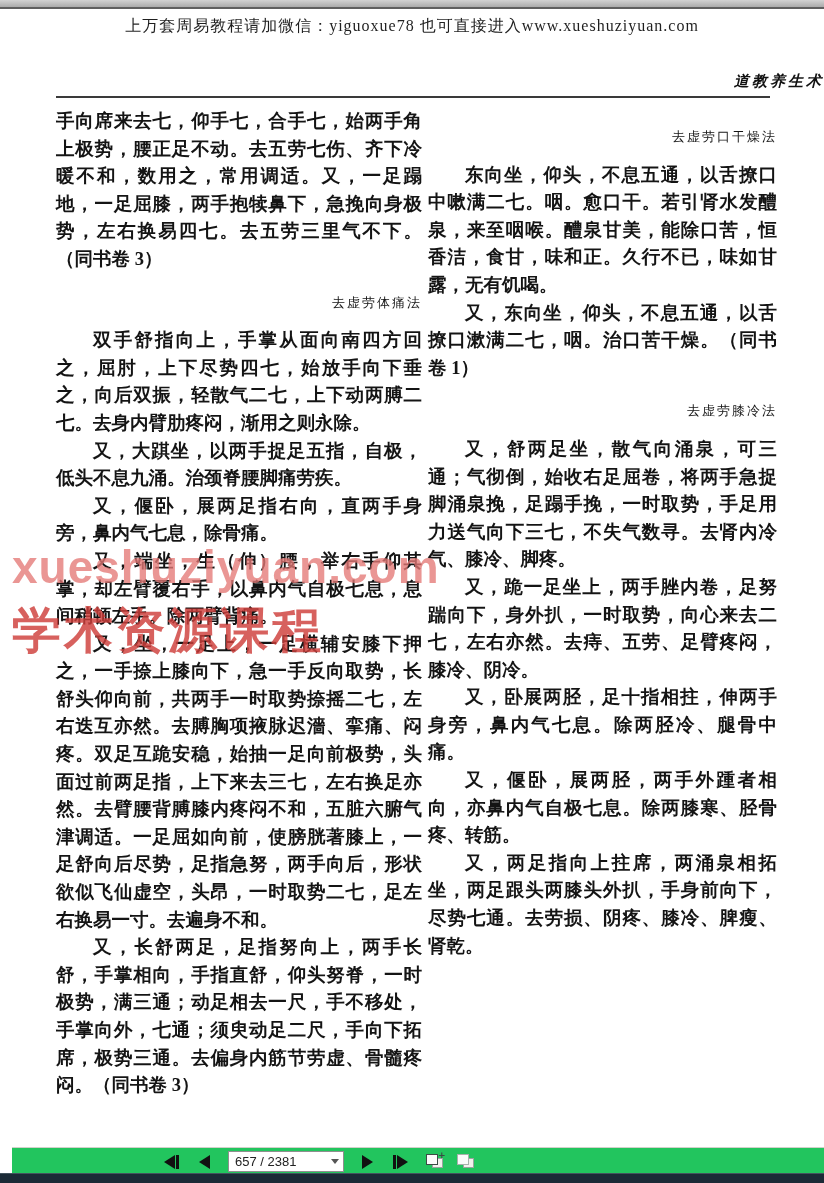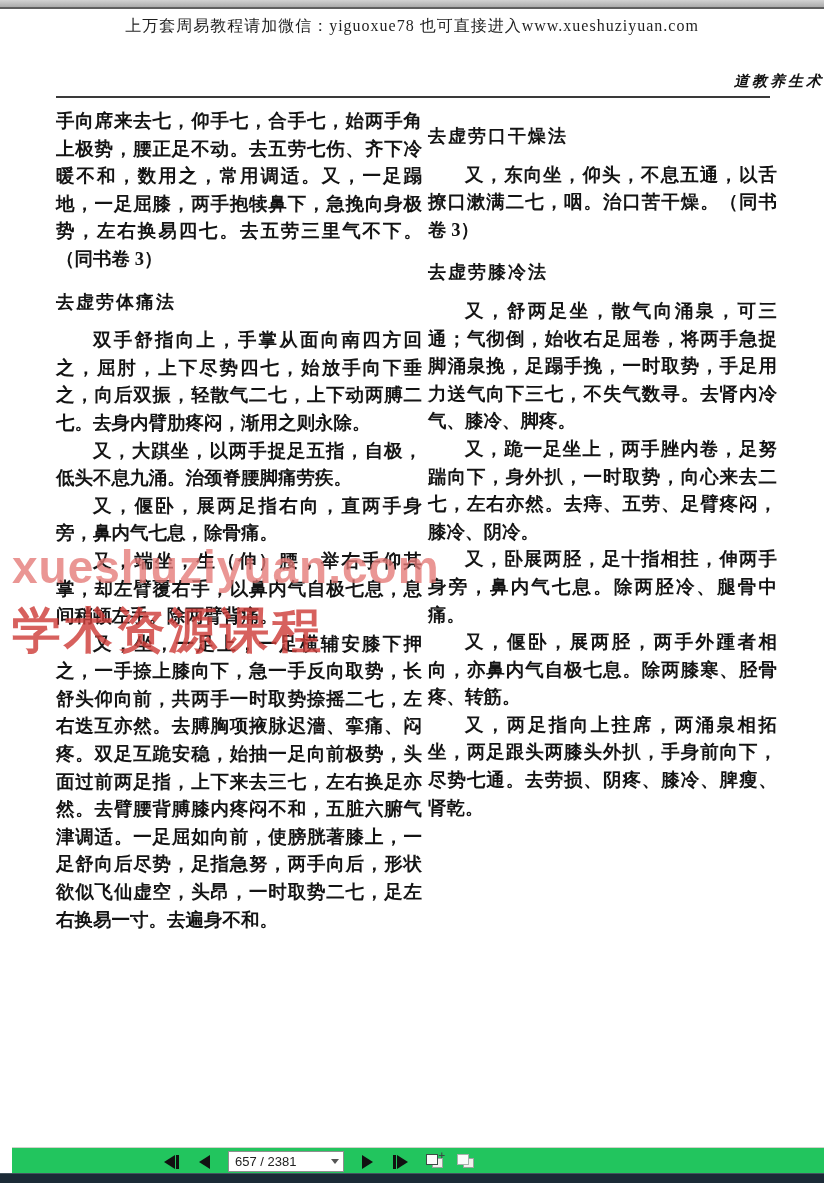--- a/index.html
+++ b/index.html
@@ -40,21 +40,21 @@
   .col {
     position:absolute; top:108px;
     font-size:18.5px; line-height:27.6px; font-weight:600;
     text-align:justify; text-justify:inter-character; color:#141414;
   }
   .col-left  { left:56px;  width:366px; }
   .col-right { left:428px; width:349px; }
   .para { text-align:justify; }
   .para.indent { text-indent:2em; }
   .heading {
-    text-align:left; font-weight:bold; font-size:18px;
+    text-align:right; font-weight:normal; font-size:13px;
     margin:15px 0 11px 0; letter-spacing:2px; text-indent:0;
   }
 
   
   .watermark { position:absolute; left:0; top:540px; pointer-events:none; z-index:5;padding-left:12px; }
   .wm1 {
     font-family:"Liberation Sans","DejaVu Sans",sans-serif;
     font-size:46px; font-weight:bold; letter-spacing:1px;
     color:rgba(228,120,118,0.78); white-space:nowrap;
   }
@@ -121,25 +121,27 @@
 <div class="head-rule"></div>
 
 <div class="col col-left">
   <div class="para">手向席来去七，仰手七，合手七，始两手角上极势，腰正足不动。去五劳七伤、齐下冷暖不和，数用之，常用调适。又，一足蹋地，一足屈膝，两手抱犊鼻下，急挽向身极势，左右换易四七。去五劳三里气不下。（同书卷 3）</div>
   <div class="heading">去虚劳体痛法</div>
   <div class="para indent">双手舒指向上，手掌从面向南四方回之，屈肘，上下尽势四七，始放手向下垂之，向后双振，轻散气二七，上下动两膊二七。去身内臂肋疼闷，渐用之则永除。</div>
   <div class="para indent">又，大踑坐，以两手捉足五指，自极，低头不息九涌。治颈脊腰脚痛劳疾。</div>
   <div class="para indent">又，偃卧，展两足指右向，直两手身旁，鼻内气七息，除骨痛。</div>
   <div class="para indent">又，端坐，生（伸）腰，举右手仰其掌，却左臂覆右手，以鼻内气自极七息，息间稍顿左手。除两臂背痛。</div>
   <div class="para indent">又，坐，一足上，一足横辅安膝下押之，一手捺上膝向下，急一手反向取势，长舒头仰向前，共两手一时取势捺摇二七，左右迭互亦然。去膊胸项掖脉迟濇、挛痛、闷疼。双足互跪安稳，始抽一足向前极势，头面过前两足指，上下来去三七，左右换足亦然。去臂腰背膊膝内疼闷不和，五脏六腑气津调适。一足屈如向前，使膀胱著膝上，一足舒向后尽势，足指急努，两手向后，形状欲似飞仙虚空，头昂，一时取势二七，足左右换易一寸。去遍身不和。</div>
+  <div class="para indent">又，长舒两足，足指努向上，两手长舒，手掌相向，手指直舒，仰头努脊，一时极势，满三通；动足相去一尺，手不移处，手掌向外，七通；须臾动足二尺，手向下拓席，极势三通。去偏身内筋节劳虚、骨髓疼闷。（同书卷 3）</div>
 </div>
 
 <div class="col col-right">
   <div class="heading">去虚劳口干燥法</div>
-  <div class="para indent">又，东向坐，仰头，不息五通，以舌撩口漱满二七，咽。治口苦干燥。（同书卷 3）</div>
+  <div class="para indent">东向坐，仰头，不息五通，以舌撩口中嗽满二七。咽。愈口干。若引肾水发醴泉，来至咽喉。醴泉甘美，能除口苦，恒香洁，食甘，味和正。久行不已，味如甘露，无有饥喝。</div>
+  <div class="para indent">又，东向坐，仰头，不息五通，以舌撩口漱满二七，咽。治口苦干燥。（同书卷 1）</div>
   <div class="heading">去虚劳膝冷法</div>
   <div class="para indent">又，舒两足坐，散气向涌泉，可三通；气彻倒，始收右足屈卷，将两手急捉脚涌泉挽，足蹋手挽，一时取势，手足用力送气向下三七，不失气数寻。去肾内冷气、膝冷、脚疼。</div>
   <div class="para indent">又，跪一足坐上，两手脞内卷，足努踹向下，身外扒，一时取势，向心来去二七，左右亦然。去痔、五劳、足臂疼闷，膝冷、阴冷。</div>
   <div class="para indent">又，卧展两胫，足十指相拄，伸两手身旁，鼻内气七息。除两胫冷、腿骨中痛。</div>
   <div class="para indent">又，偃卧，展两胫，两手外踵者相向，亦鼻内气自极七息。除两膝寒、胫骨疼、转筋。</div>
   <div class="para indent">又，两足指向上拄席，两涌泉相拓坐，两足跟头两膝头外扒，手身前向下，尽势七通。去劳损、阴疼、膝冷、脾瘦、肾乾。</div>
 
 </div>
 
 <div class="watermark">

